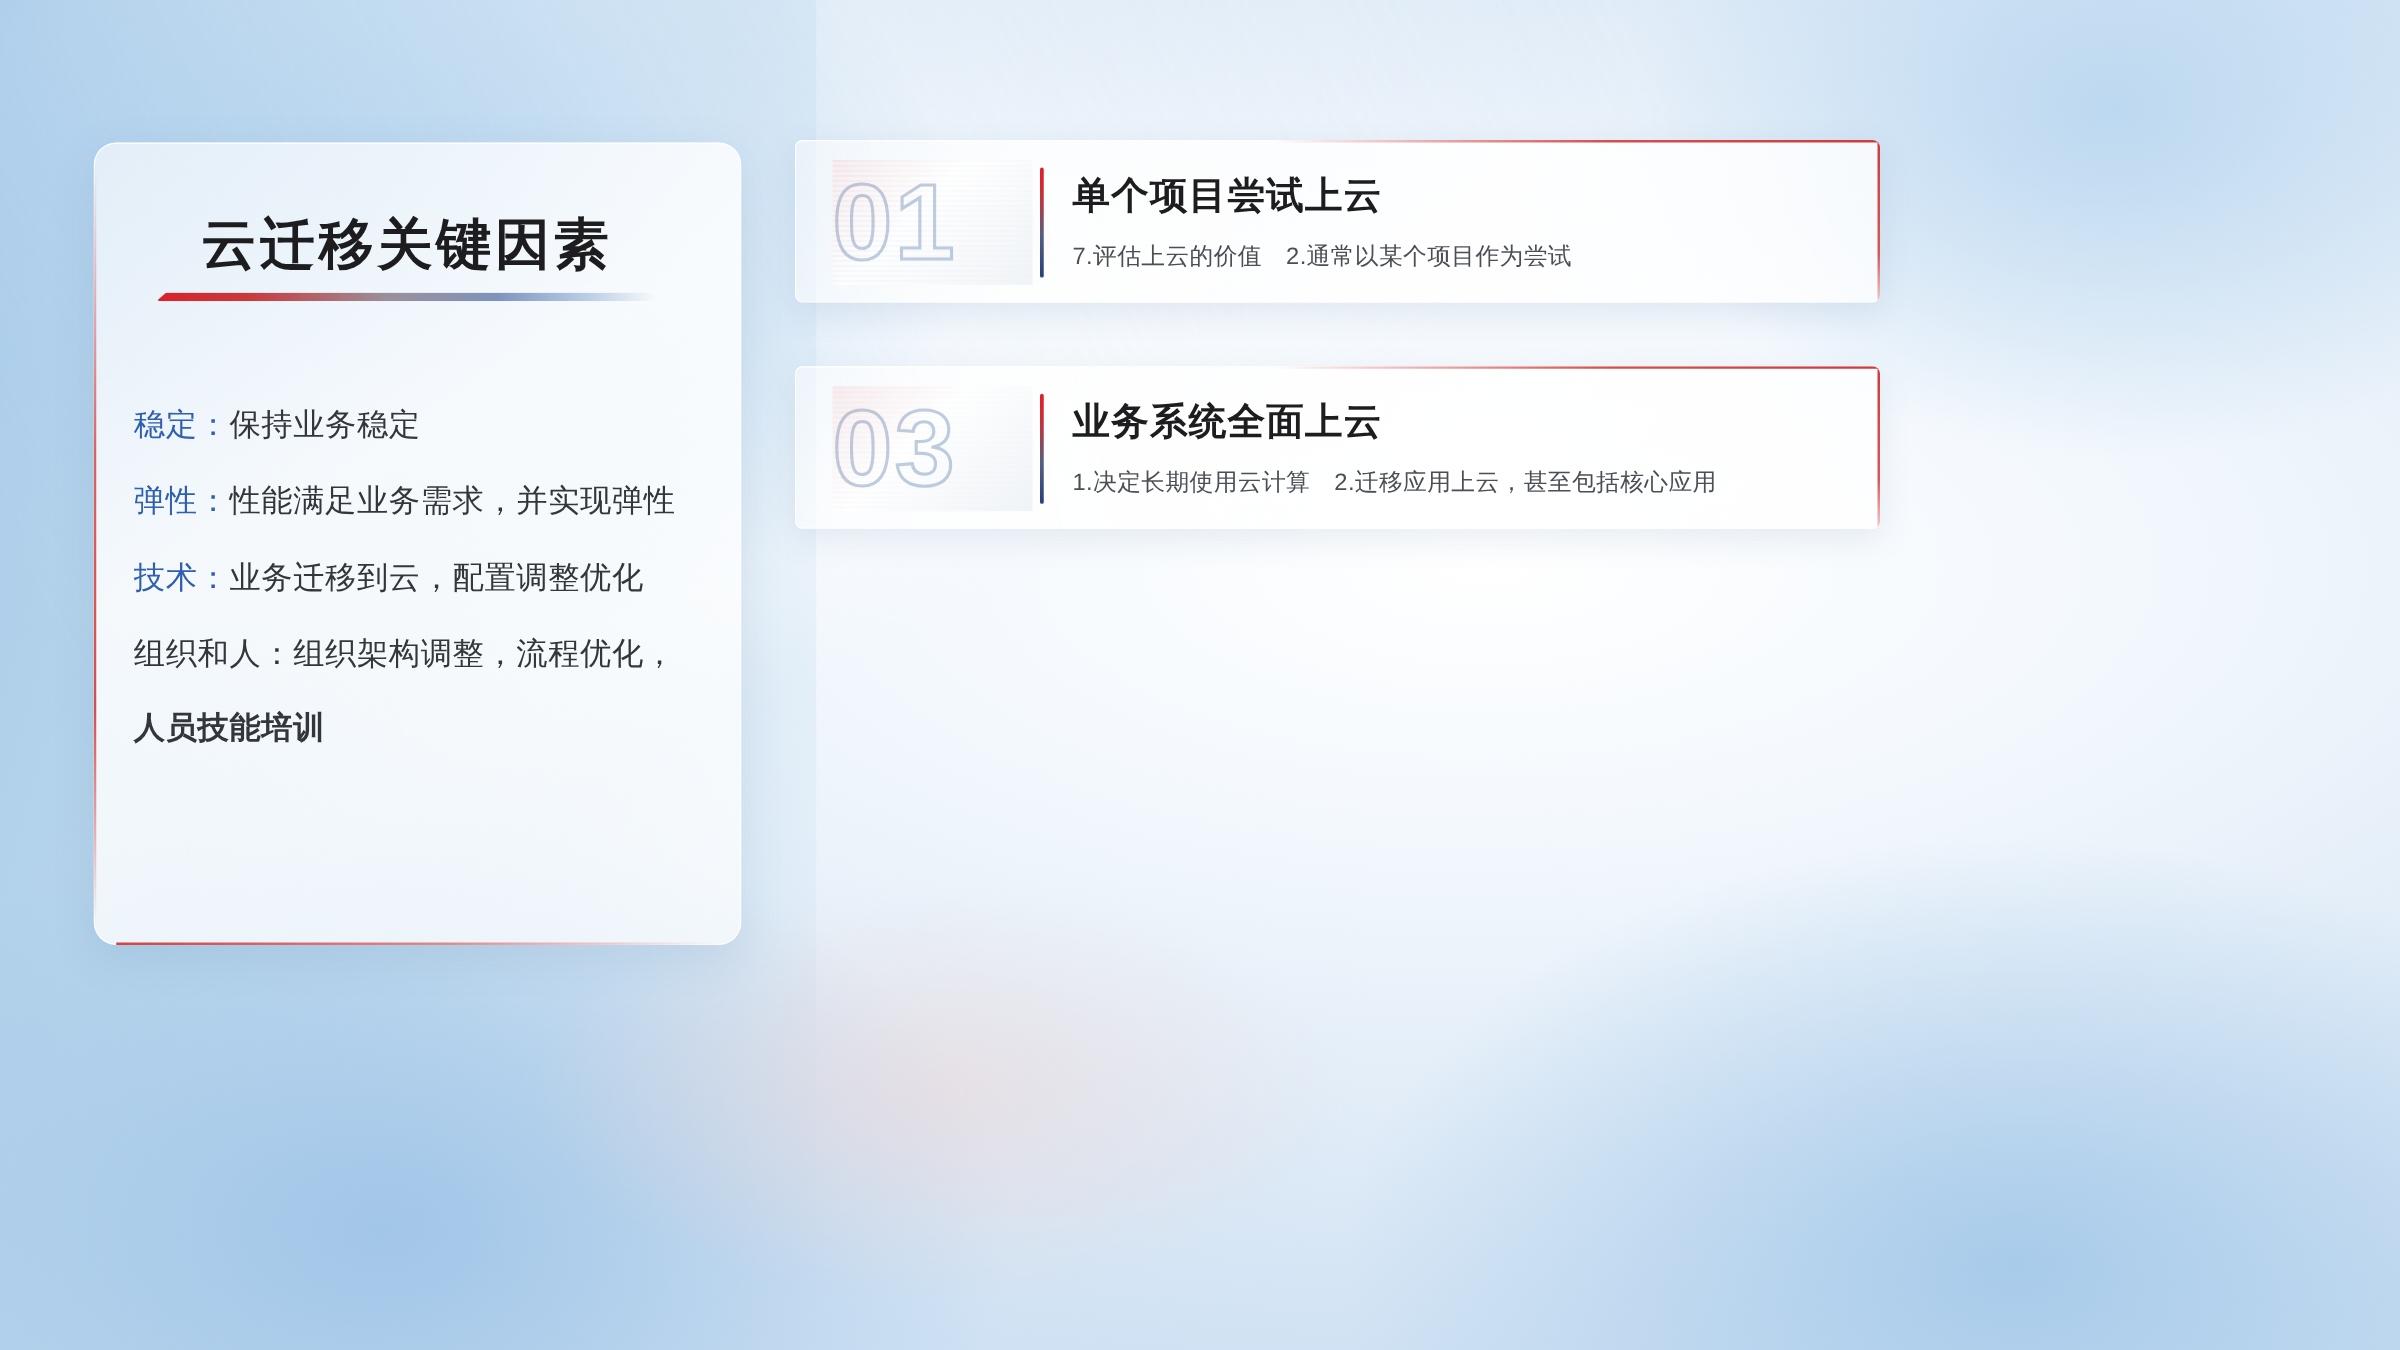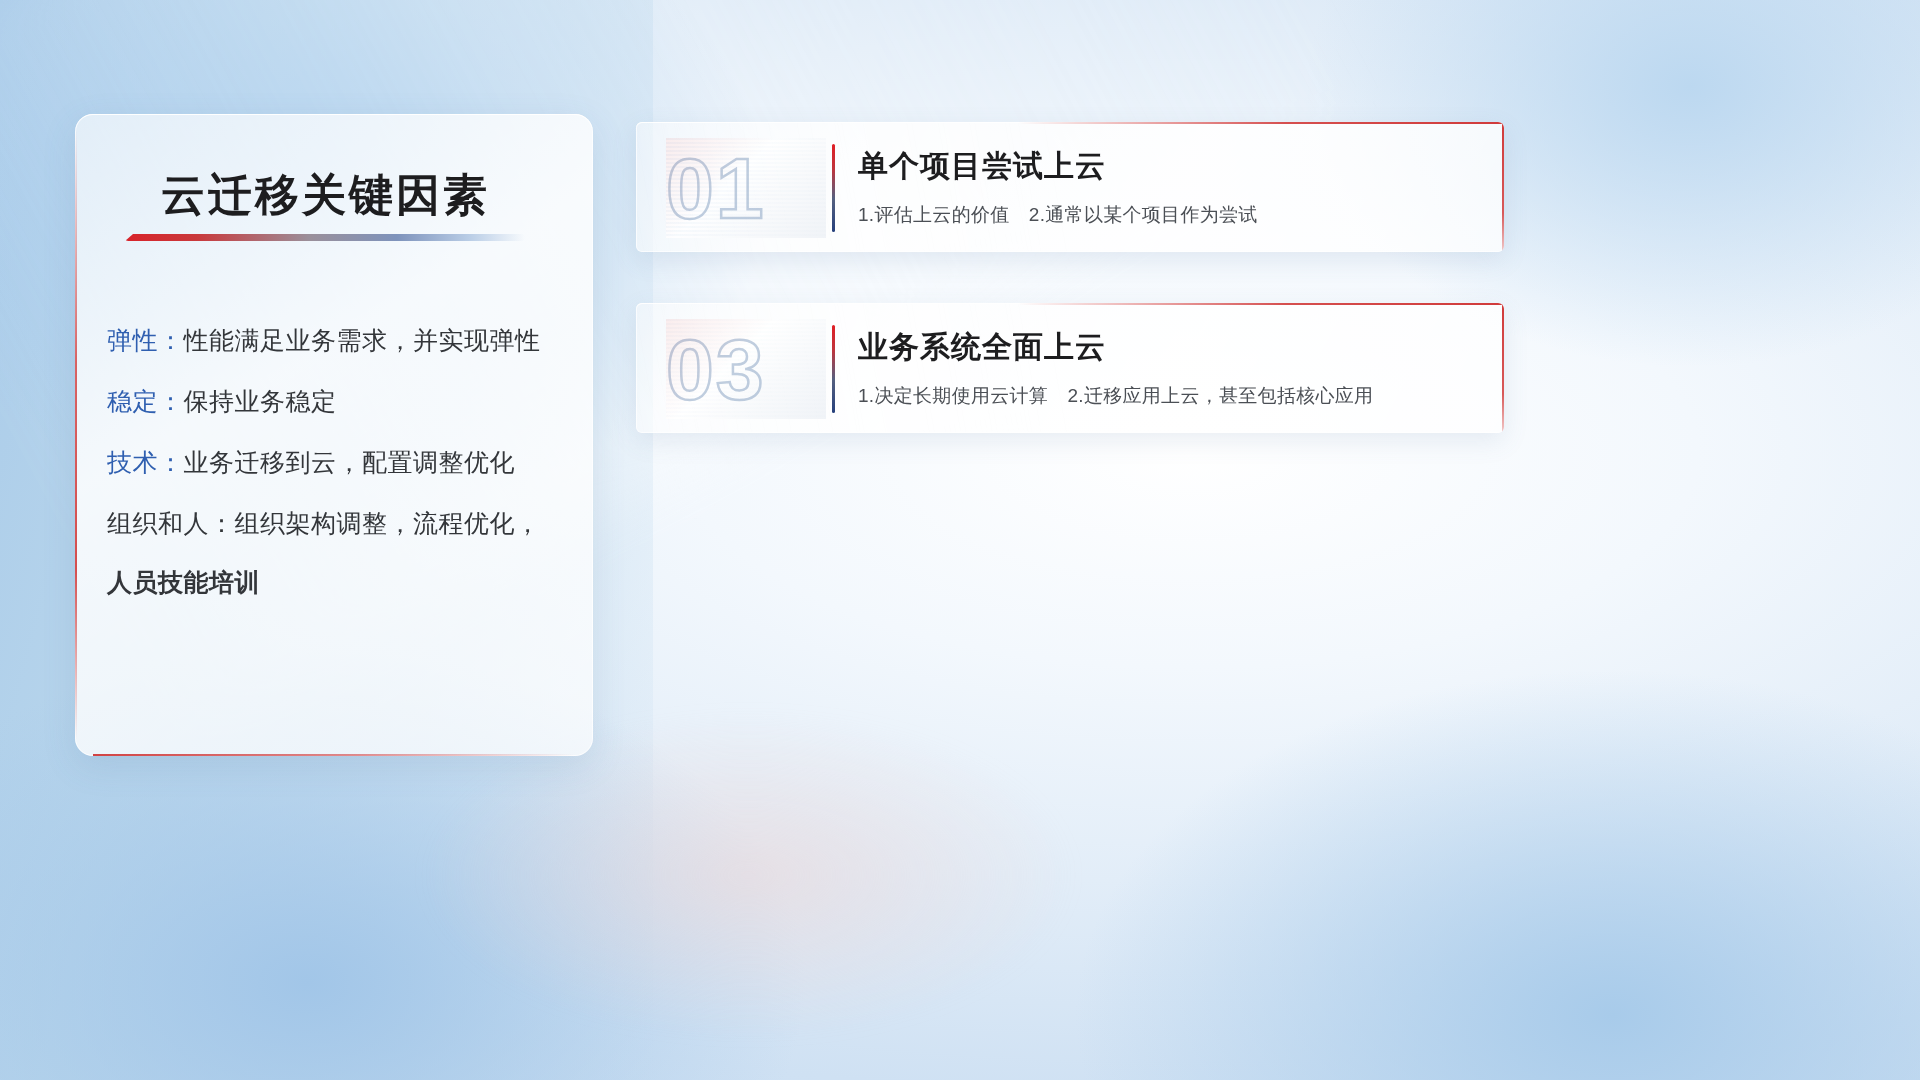--- a/index.html
+++ b/index.html
@@ -54,21 +54,21 @@
   .panel-rule{position:absolute;left:50px;top:120px;width:400px;height:7px;border-radius:4px;
     background:linear-gradient(90deg,#d8232a 0%,#c9393c 18%,#9a8f9a 46%,#7e93bc 68%,#b9cde6 86%,rgba(210,226,242,0) 100%);
     clip-path:polygon(2% 0,100% 0,100% 100%,0 100%);}
 
   .panel-list{position:absolute;left:32px;right:26px;top:196px;}
   .panel-line{font-size:25px;line-height:61px;color:#33363a;letter-spacing:.5px;white-space:nowrap;}
   .panel-line .k{color:#2f5fb0;}
   .panel-line.cont{margin-top:-2px;font-weight:bold;}
 
   
-  .cards{position:absolute;left:636px;top:122px;width:868px;}
+  .cards{position:absolute;left:636px;top:112px;width:868px;}
   .card{
     position:relative;height:130px;margin-bottom:51px;border-radius:6px;
     background:linear-gradient(118deg,rgba(255,255,255,0.44) 0%,rgba(255,255,255,0.80) 34%,rgba(255,255,255,0.93) 62%,rgba(255,255,255,0.78) 100%);
     box-shadow:0 8px 26px rgba(80,115,155,0.12), inset 0 1px 0 rgba(255,255,255,0.9);
     overflow:hidden;
   }
   .card .c-edge{position:absolute;inset:0;border-radius:6px;border:1px solid rgba(255,255,255,0.7);pointer-events:none;}
   .card .c-red-t{position:absolute;left:44%;right:0;top:0;height:1.6px;
     background:linear-gradient(90deg,rgba(206,48,48,0) 0%,rgba(206,48,48,0.85) 55%,rgba(206,48,48,0.95) 100%);}
   .card .c-red-r{position:absolute;right:0;top:0;bottom:0;width:1.6px;
@@ -108,24 +108,24 @@
   <div class="left-card">
     <div class="edge"></div>
     <div class="edge-red-l"></div>
     <div class="edge-red-b"></div>
 
     <div class="panel-title">云迁移关键因素</div>
     <div class="panel-rule"></div>
 
     <div class="panel-list">
       <div class="panel-line">
-        <span class="k">弹性：</span><span>性能满足业务需求，并实现弹性</span>
+        <span class="k">稳定：</span><span>保持业务稳定</span>
       </div>
       <div class="panel-line">
-        <span class="k">稳定：</span><span>保持业务稳定</span>
+        <span class="k">弹性：</span><span>性能满足业务需求，并实现弹性</span>
       </div>
       <div class="panel-line">
         <span class="k">技术：</span><span>业务迁移到云，配置调整优化</span>
       </div>
       <div class="panel-line">
         <span>组织和人：</span><span>组织架构调整，流程优化，</span>
       </div>
       <div class="panel-line cont">
         <span>人员技能培训</span>
       </div>
@@ -136,21 +136,21 @@
 
     <div class="card">
       <div class="c-glow"></div>
       <div class="c-edge"></div>
       <div class="c-red-t"></div>
       <div class="c-red-r"></div>
       <div class="num">01</div>
       <div class="num-tint"></div>
       <div class="bar"></div>
       <div class="c-title">单个项目尝试上云</div>
-      <div class="c-desc">1.评估上云的价值　2.通常以某个项目作为尝试</div>
+      <div class="c-desc">7.评估上云的价值　2.通常以某个项目作为尝试</div>
     </div>
 
 
     <div class="card">
       <div class="c-glow"></div>
       <div class="c-edge"></div>
       <div class="c-red-t"></div>
       <div class="c-red-r"></div>
       <div class="num">03</div>
       <div class="num-tint"></div>

